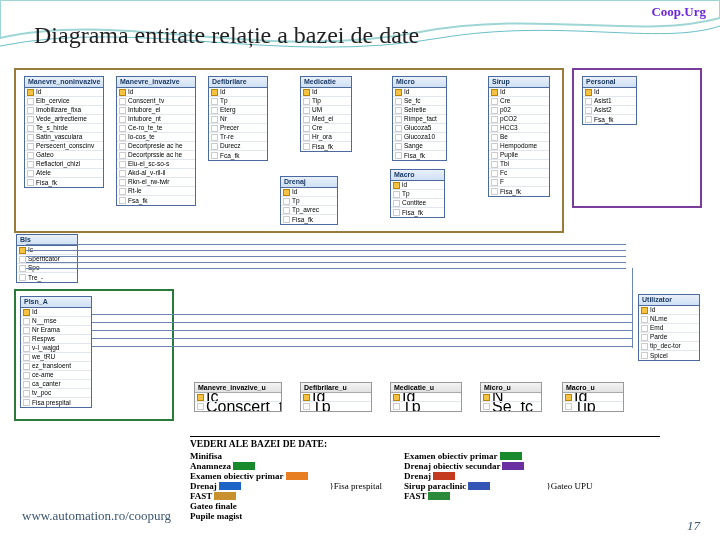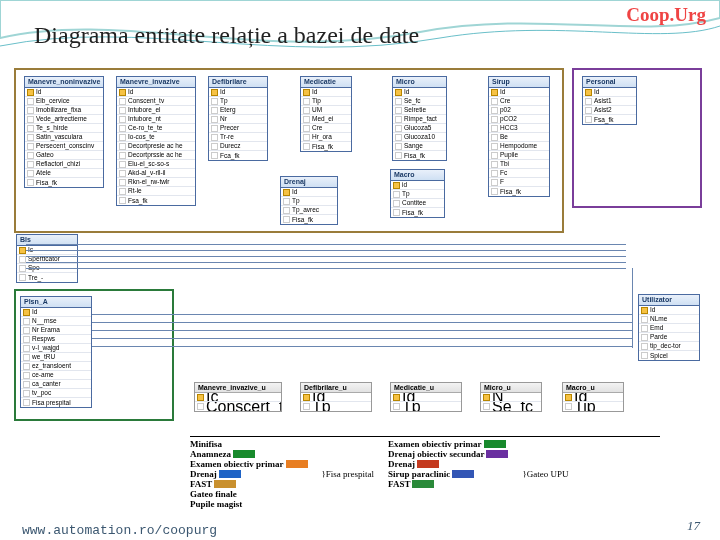--- a/index.html
+++ b/index.html
@@ -13,24 +13,24 @@
   }
   .wave-top {
     position: absolute;
     top: 0; left: 0;
     width: 100%; height: 60px;
     z-index: 0;
   }
   .app-title {
     position: absolute;
     top: 4px; right: 14px;
-    font-size: 19px;
+    font-size: 13px;
     font-weight: bold;
     font-family: "Times New Roman", serif;
-    color: #ef4444;
+    color: #6d28d9;
     z-index: 5;
   }
   .page-title {
     position: absolute;
     top: 22px; left: 34px;
     font-size: 24px;
     color: #222;
     z-index: 5;
   }
   .canvas {
@@ -102,37 +102,37 @@
     padding-top: 2px;
     background:#fff;
   }
   .legend-title {
     font-weight: bold;
     font-size: 9.5px;
     margin-bottom: 2px;
   }
   .legend-cols {
     display: flex;
-    gap: 14px;
+    gap: 22px;
   }
   .legend-col { display: flex; flex-direction: column; gap: 0px; }
   .lg {
     display: flex; align-items: center;
     white-space: nowrap;
   }
   .sw {
     display:inline-block;
     width: 22px; height: 8px;
     margin-left: 2px;
   }
   .footer-url {
     position: absolute;
-    bottom: 2px; left: 22px;
+    bottom: 16px; left: 22px;
     font-size: 13px;
-    font-family: Liberation Mono, monospace;
+    font-family: Liberation Serif, serif;
     color: #3b5770;
   }
   .footer-page {
     position: absolute;
     bottom: 6px; right: 20px;
     font-size: 13px;
     font-family: "Comic Sans MS", cursive;
     color: #3b5770;
     font-style: italic;
   }
@@ -671,20 +671,21 @@
   <div class="wire" style="left:16px; top:196px; width:600px; height:1px;"></div>
   <div class="wire" style="left:16px; top:202px; width:600px; height:1px;"></div>
   <div class="wire" style="left:82px; top:248px; width:540px; height:1px;"></div>
   <div class="wire" style="left:82px; top:256px; width:540px; height:1px;"></div>
   <div class="wire" style="left:82px; top:264px; width:540px; height:1px;"></div>
   <div class="wire" style="left:82px; top:272px; width:540px; height:1px;"></div>
   <div class="wire" style="left:82px; top:280px; width:540px; height:1px;"></div>
   <div class="wire" style="left:622px; top:202px; width:1px; height:80px;"></div>
 
   <div class="legend">
+    <div class="legend-title">VEDERI ALE BAZEI DE DATE:</div>
     <div class="legend-cols">
       <div class="legend-col">
           <div class="lg">
             <b>Minifisa</b>
           </div>
           <div class="lg">
             <b>Anamneza</b>
             <span class="sw" style="background: rgb(24, 138, 44);"></span>
           </div>
           <div class="lg">

